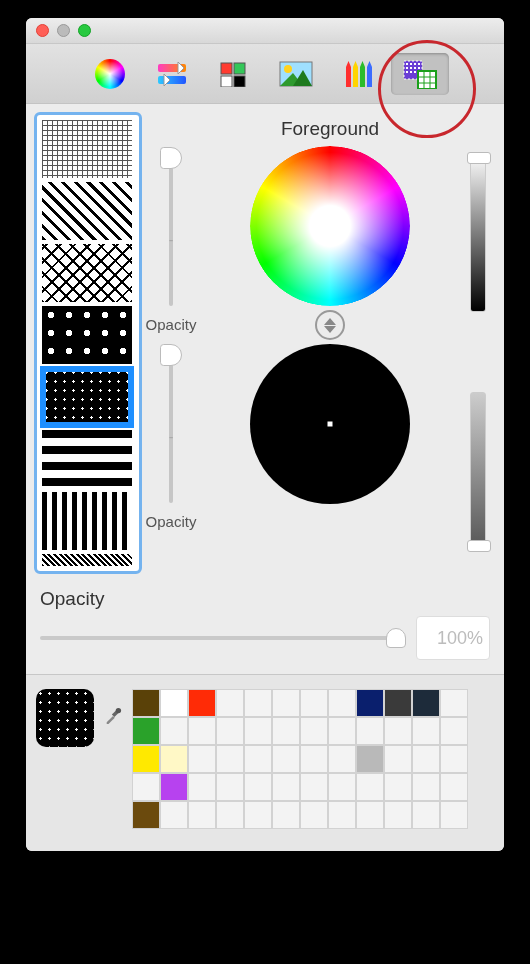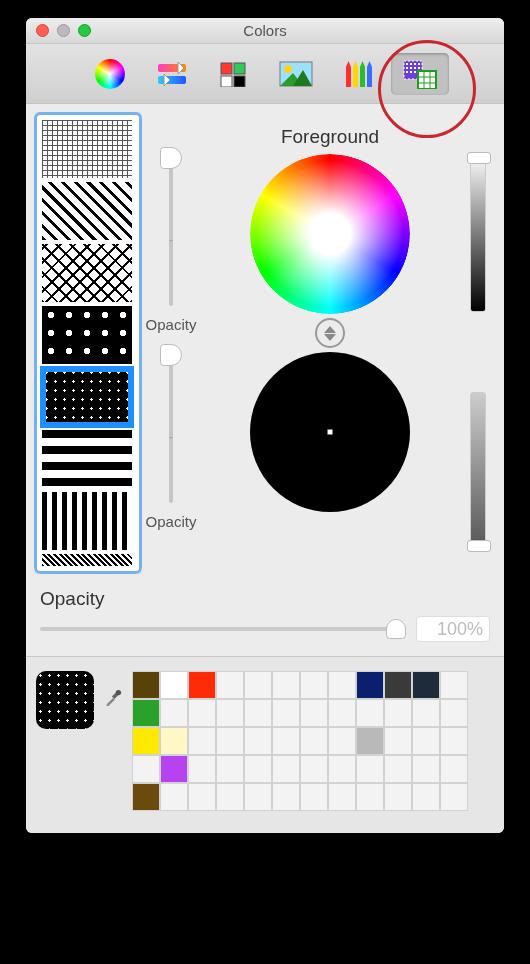--- a/index.html
+++ b/index.html
@@ -98,21 +98,21 @@
   }
   .vslider .track{ position:absolute; left:50%; top:6px; bottom:6px; width:4px; background:#c6c6c6; transform:translateX(-50%); border-radius:2px;}
   .vslider .knob{
     position:absolute; left:50%; transform:translate(-50%,-50%);
     width:22px; height:22px; background:#fff; border:1px solid #bbb; border-radius:4px 12px 12px 4px;
     top:6px;
   }
   .vslider .dash{ position:absolute; left:50%; transform:translateX(-50%); color:#aaa; font-size:14px; top:50%;}
   .slabel{ margin-top:4px; color:#555; font-size:15px;}
 
-  .wheelcol{ flex:1; display:flex; flex-direction:column; align-items:center;margin-top:8px;}
+  .wheelcol{ flex:1; display:flex; flex-direction:column; align-items:center;}
   .sect-title{ font-size:19px; color:#333; margin-top:6px; margin-bottom:6px;}
   .colorwheel{
     width:160px; height:160px; border-radius:50%;
     background: conic-gradient(red,magenta,blue,cyan,lime,yellow,red);
     position:relative;
     -webkit-mask: radial-gradient(circle,#000 0 80px, transparent 80px);
   }
   .colorwheel::after{
     content:""; position:absolute; inset:0; border-radius:50%;
     background: radial-gradient(circle, #fff 0 18%, rgba(255,255,255,0) 65%);
@@ -144,21 +144,21 @@
   .bscale.gray{ background:linear-gradient(#ccc,#555);}
   .bscale.gray .bk{ top:auto; bottom:-1px;}
 
   
   .opacity-row{ padding:14px 6px 10px 6px; }
   .opacity-row .oplabel{ font-size:19px; margin-bottom:6px; display:block;}
   .opslide{ display:flex; align-items:center; gap:10px;}
   .hslider{ flex:1; height:20px; position:relative;}
   .hslider .tr{ position:absolute; left:0; right:0; top:50%; height:4px; background:#c9c9c9; border-radius:2px; transform:translateY(-50%);}
   .hslider .hk{ position:absolute; right:0; top:50%; transform:translate(0,-50%); width:20px; height:20px; border-radius:10px 10px 4px 4px; background:#fff; border:1px solid #bbb;}
-  .opval{ width:74px; height:26px; border:1px solid #ddd; background:#fff; color:#bcbcbc; font-size:18px; text-align:right; padding:2px 6px; border-radius:4px;}
+  .opval{ width:74px; height:44px; border:1px solid #ddd; background:#fff; color:#bcbcbc; font-size:18px; text-align:right; padding:2px 6px; border-radius:4px;}
 
   
   .swatch-area{ border-top:1px solid #c7c7c7; padding:14px 10px 22px 10px; background:#e6e6e6; display:flex; gap:10px;}
   .cur-swatch{
     width:58px; height:58px; border-radius:10px;
     background: radial-gradient(#fff 1.2px, transparent 1.2px) 0 0/9px 9px, #000;
     box-shadow: inset 0 0 0 1px rgba(0,0,0,.3);
   }
   .eyedrop{ width:18px; align-self:flex-start; margin-top:18px; }
   .grid{ display:flex; flex-direction:column; gap:0; }
@@ -172,21 +172,20 @@
 <body>
 
 <div class="window">
 
   <div class="titlebar">
     <div class="traffic">
       <div class="tl close"></div>
       <div class="tl min"></div>
       <div class="tl zoom"></div>
     </div>
-    <div class="title">Colors</div>
   </div>
 
   <div class="toolbar">
     <div class="tool">
       <svg width="30" height="30">
         <defs>
             <radialGradient id="g1">
               <stop offset="0%" stop-color="#fff"></stop>
               <stop offset="100%" stop-color="rgba(255,255,255,0)"></stop>
             </radialGradient>

